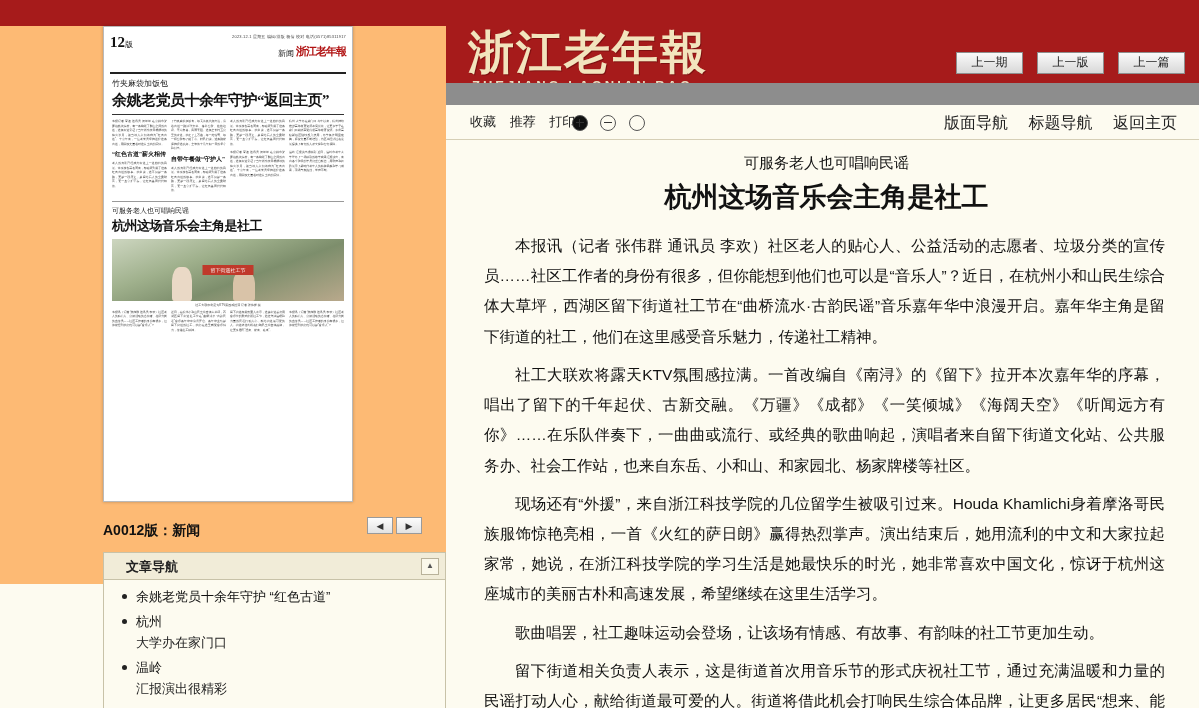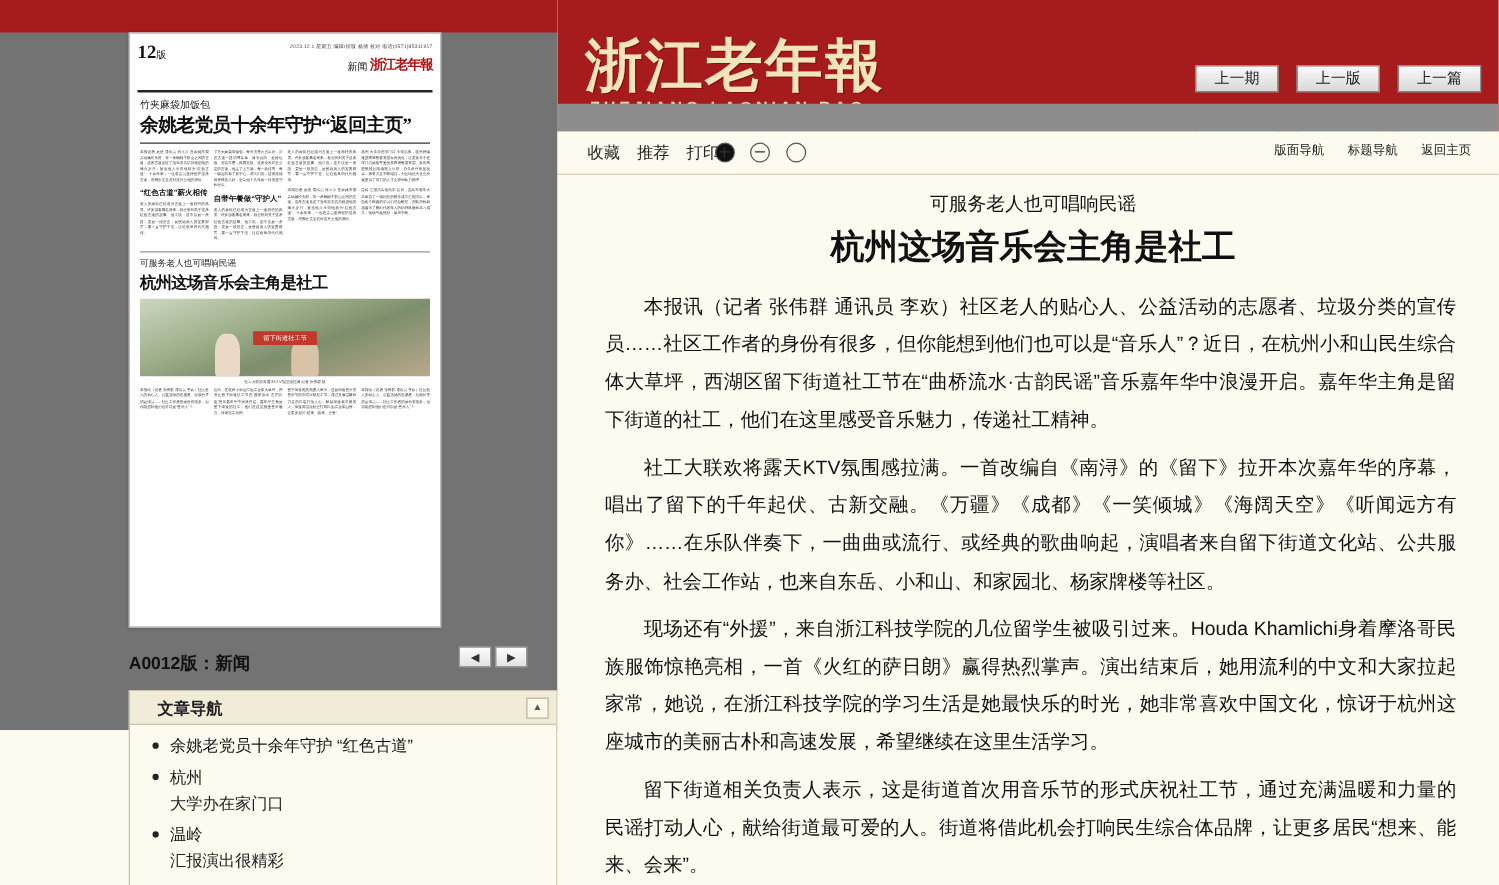--- a/index.html
+++ b/index.html
@@ -18,21 +18,21 @@
     width: 1199px;
     height: 708px;
   }
   
   .left-col {
     position: absolute;
     left: 0;
     top: 0;
     width: 446px;
     height: 584px;
-    background: #737373;
+    background: #fdba74;
   }
   .left-red-band {
     position: absolute;
     left: 0; top: 0;
     width: 446px; height: 26px;
     background: #a61b1b;
   }
   .paper-thumb {
     position: absolute;
     left: 103px;
@@ -351,21 +351,21 @@
     width: 8px; height: 1px;
     background: #333;
   }
   .circ .bar.v {
     left: 6px; top: 3px;
     width: 1px; height: 8px;
   }
   .tool-right {
     position: absolute;
     right: 22px; top: 8px;
-    font-size: 10px;
+    font-size: 16px;
     color: #222;
   }
   .tool-right span { margin-left: 16px; cursor: pointer; }
   .article {
     padding: 14px 30px 0 38px;
   }
   .art-kicker {
     text-align: center;
     font-size: 15px;
     color: #111;
@@ -515,17 +515,18 @@
         <span>返回主页</span>
       </div>
     </div>
 
     <div class="article">
       <div class="art-kicker">可服务老人也可唱响民谣</div>
       <div class="art-title">杭州这场音乐会主角是社工</div>
       <p class="art-p">本报讯（记者 张伟群 通讯员 李欢）社区老人的贴心人、公益活动的志愿者、垃圾分类的宣传员……社区工作者的身份有很多，但你能想到他们也可以是“音乐人”？近日，在杭州小和山民生综合体大草坪，西湖区留下街道社工节在“曲桥流水·古韵民谣”音乐嘉年华中浪漫开启。嘉年华主角是留下街道的社工，他们在这里感受音乐魅力，传递社工精神。</p>
       <p class="art-p">社工大联欢将露天KTV氛围感拉满。一首改编自《南浔》的《留下》拉开本次嘉年华的序幕，唱出了留下的千年起伏、古新交融。《万疆》《成都》《一笑倾城》《海阔天空》《听闻远方有你》……在乐队伴奏下，一曲曲或流行、或经典的歌曲响起，演唱者来自留下街道文化站、公共服务办、社会工作站，也来自东岳、小和山、和家园北、杨家牌楼等社区。</p>
       <p class="art-p">现场还有“外援”，来自浙江科技学院的几位留学生被吸引过来。Houda Khamlichi身着摩洛哥民族服饰惊艳亮相，一首《火红的萨日朗》赢得热烈掌声。演出结束后，她用流利的中文和大家拉起家常，她说，在浙江科技学院的学习生活是她最快乐的时光，她非常喜欢中国文化，惊讶于杭州这座城市的美丽古朴和高速发展，希望继续在这里生活学习。</p>
+      <p class="art-p">歌曲唱罢，社工趣味运动会登场，让该场有情感、有故事、有韵味的社工节更加生动。</p>
       <p class="art-p">留下街道相关负责人表示，这是街道首次用音乐节的形式庆祝社工节，通过充满温暖和力量的民谣打动人心，献给街道最可爱的人。街道将借此机会打响民生综合体品牌，让更多居民“想来、能来、会来”。</p>
     </div>
   </div>
 
 </div>
 
 </body></html>

